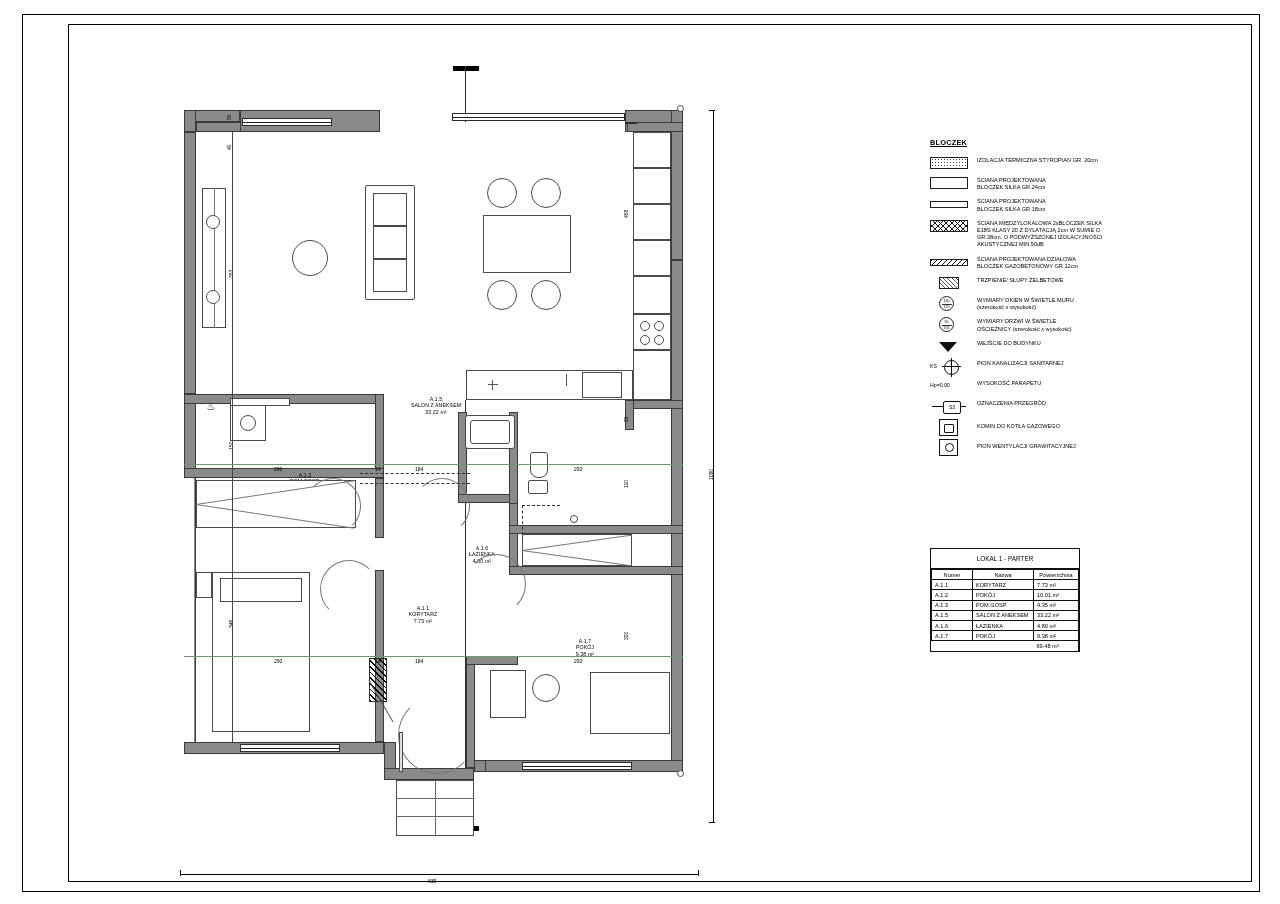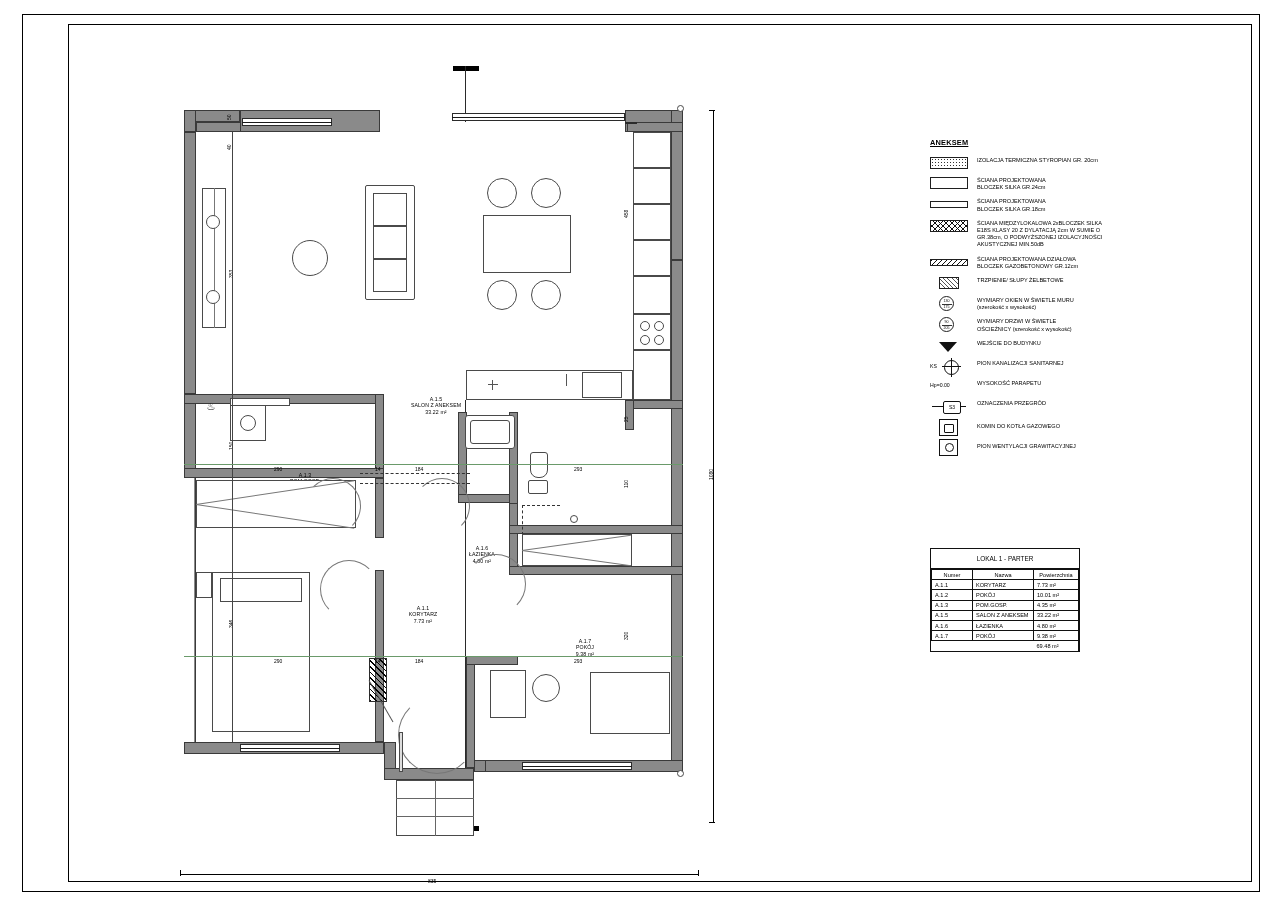--- a/index.html
+++ b/index.html
@@ -283,21 +283,21 @@
     <div class="dim" style="left:404px;top:406px;">293</div>
 
     <div class="thinline" style="left:14px;top:596px;width:499px;height:1px;background:#6a9a6a;"></div>
     <div class="dim" style="left:104px;top:598px;">290</div>
     <div class="dim" style="left:205px;top:598px;">14</div>
     <div class="dim" style="left:245px;top:598px;">184</div>
     <div class="dim" style="left:404px;top:598px;">293</div>
   </div>
 
   <div class="legend">
-    <div class="legend-title">ANEKSEM</div>
+    <div class="legend-title">BLOCZEK</div>
 
     <div class="lrow">
       <div class="lsym">
           <div class="sym-styro"></div>
         </div>
       <div class="ltxt">IZOLACJA TERMICZNA STYROPIAN GR. 20cm</div>
     </div>
 
     <div class="lrow">
       <div class="lsym">

